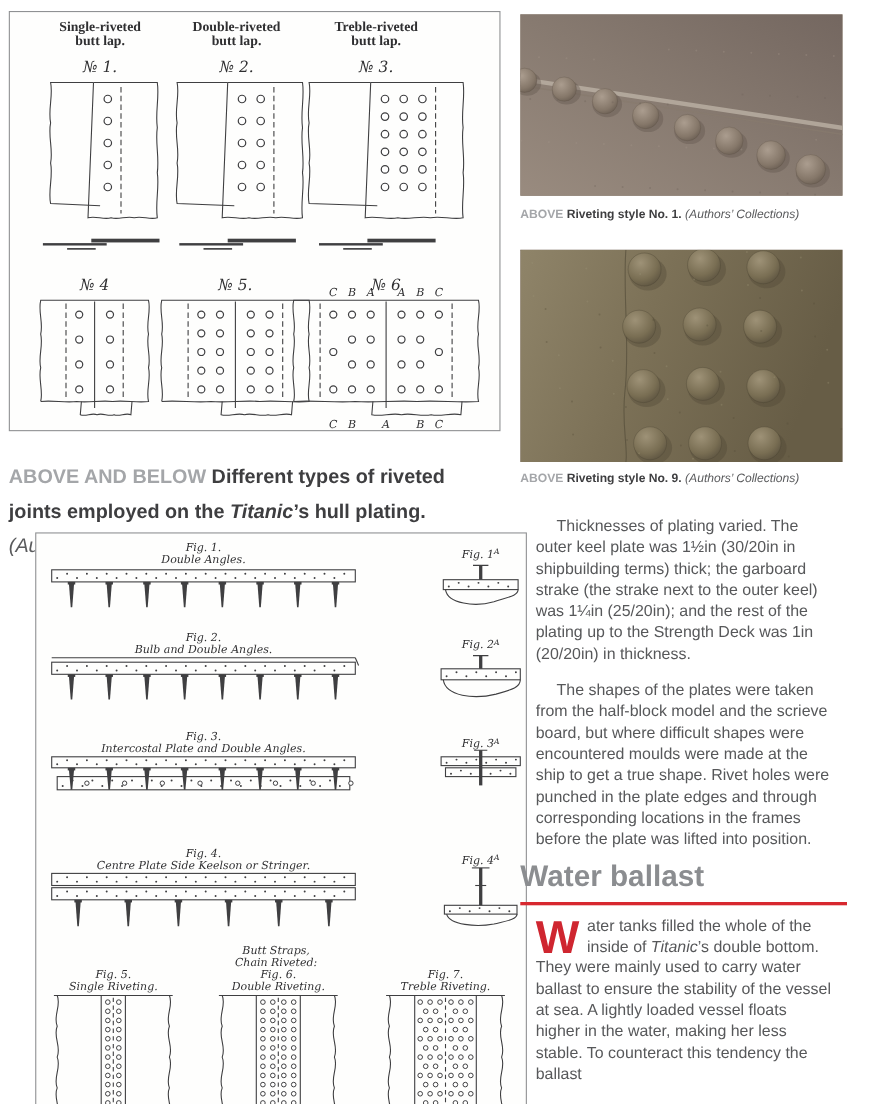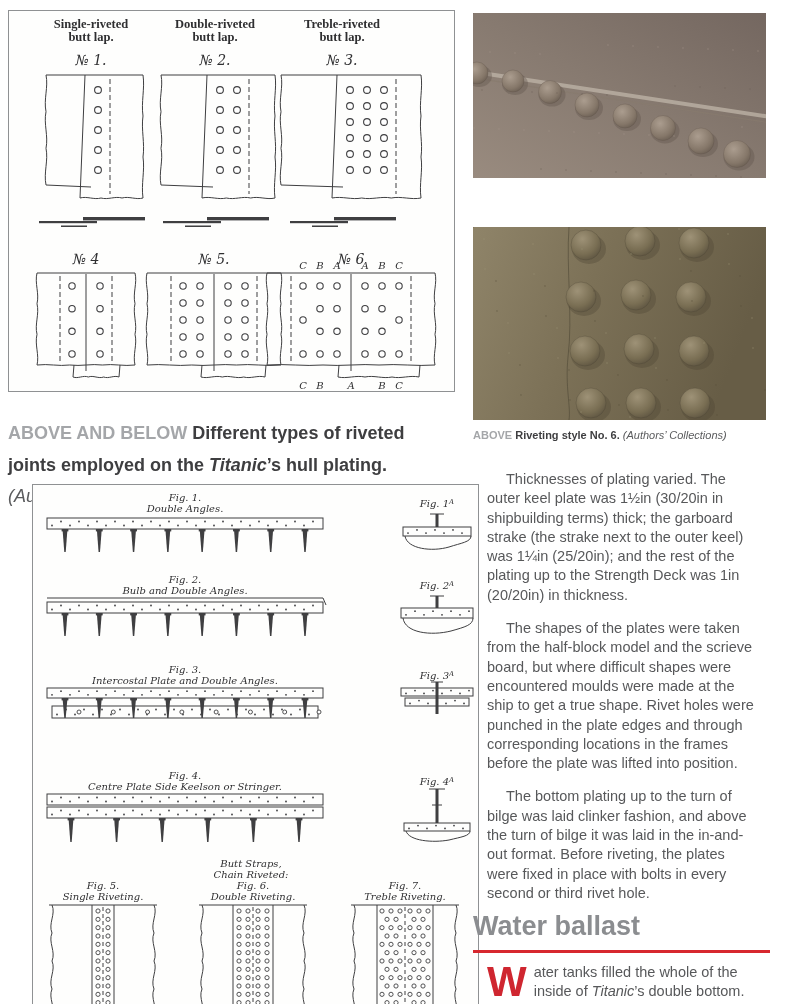--- a/index.html
+++ b/index.html
@@ -755,20 +755,21 @@
         <circle cx="93" cy="157" r="0.9" fill="#6d6159" opacity="0.35"></circle>
         <circle cx="160" cy="33" r="0.9" fill="#a2968a" opacity="0.35"></circle>
         <circle cx="227" cy="74" r="0.9" fill="#6d6159" opacity="0.35"></circle>
         <circle cx="1" cy="115" r="0.9" fill="#a2968a" opacity="0.35"></circle>
         <circle cx="68" cy="156" r="0.9" fill="#6d6159" opacity="0.35"></circle>
         <circle cx="135" cy="32" r="0.9" fill="#a2968a" opacity="0.35"></circle>
         <circle cx="202" cy="73" r="0.9" fill="#6d6159" opacity="0.35"></circle>
         <circle cx="269" cy="114" r="0.9" fill="#a2968a" opacity="0.35"></circle>
       </svg>
   </div>
+  <p class="pcaption" id="caption1"><span class="cap-prefix">ABOVE</span> <span class="cap-main">Riveting style No. 1.</span> <i class="cap-credit">(Authors’ Collections)</i></p>
 
   <div class="photo" id="photo2">
     <svg id="photo2-svg" width="293" height="193" viewBox="0 0 293 193">
         <defs>
           <linearGradient id="p2bg" x1="0" y1="0" x2="1" y2="0.25">
             <stop offset="0" stop-color="#8f8469"></stop>
             <stop offset="0.45" stop-color="#7c7157"></stop>
             <stop offset="1" stop-color="#675d46"></stop>
           </linearGradient>
           <radialGradient id="rvg2" cx="0.38" cy="0.3" r="0.78">
@@ -844,24 +845,23 @@
         <circle cx="267" cy="49" r="0.9" fill="#554c3a" opacity="0.35"></circle>
         <circle cx="35" cy="96" r="0.9" fill="#9c9176" opacity="0.35"></circle>
         <circle cx="96" cy="143" r="0.9" fill="#554c3a" opacity="0.35"></circle>
         <circle cx="157" cy="190" r="0.9" fill="#9c9176" opacity="0.35"></circle>
         <circle cx="218" cy="44" r="0.9" fill="#554c3a" opacity="0.35"></circle>
         <circle cx="279" cy="91" r="0.9" fill="#9c9176" opacity="0.35"></circle>
         <circle cx="47" cy="138" r="0.9" fill="#554c3a" opacity="0.35"></circle>
         <circle cx="108" cy="185" r="0.9" fill="#9c9176" opacity="0.35"></circle>
       </svg>
   </div>
-  <p class="pcaption" id="caption2"><span class="cap-prefix">ABOVE</span> <span class="cap-main">Riveting style No. 6.</span> <i class="cap-credit">(Authors’ Collections)</i></p>
+  <p class="pcaption" id="caption2"><span class="cap-prefix">ABOVE</span> <span class="cap-main">Riveting style No. 9.</span> <i class="cap-credit">(Authors’ Collections)</i></p>
 
   <div class="article">
     <p>Thicknesses of plating varied. The outer keel plate was 1½in (30/20in in shipbuilding terms) thick; the garboard strake (the strake next to the outer keel) was 1¼in (25/20in); and the rest of the plating up to the Strength Deck was 1in (20/20in) in thickness.</p>
     <p>The shapes of the plates were taken from the half-block model and the scrieve board, but where difficult shapes were encountered moulds were made at the ship to get a true shape. Rivet holes were punched in the plate edges and through corresponding locations in the frames before the plate was lifted into position.</p>
-    <p>The bottom plating up to the turn of bilge was laid clinker fashion, and above the turn of bilge it was laid in the in-and-out format. Before riveting, the plates were fixed in place with bolts in every second or third rivet hole.</p>
     <h2 class="section-heading">Water ballast</h2>
     <div class="red-rule" id="red-rule" style="background: rgb(215, 40, 47);"></div>
     <p class="final"><span class="dropcap" id="dropcap" style="color: rgb(207, 38, 48);">W</span><span>ater tanks filled the whole of the inside of </span><i>Titanic</i><span>’s double bottom. They were mainly used to carry water ballast to ensure the stability of the vessel at sea. A lightly loaded vessel floats higher in the water, making her less stable. To counteract this tendency the ballast</span></p>
   </div>
 
 </div>
 
 </body></html>

